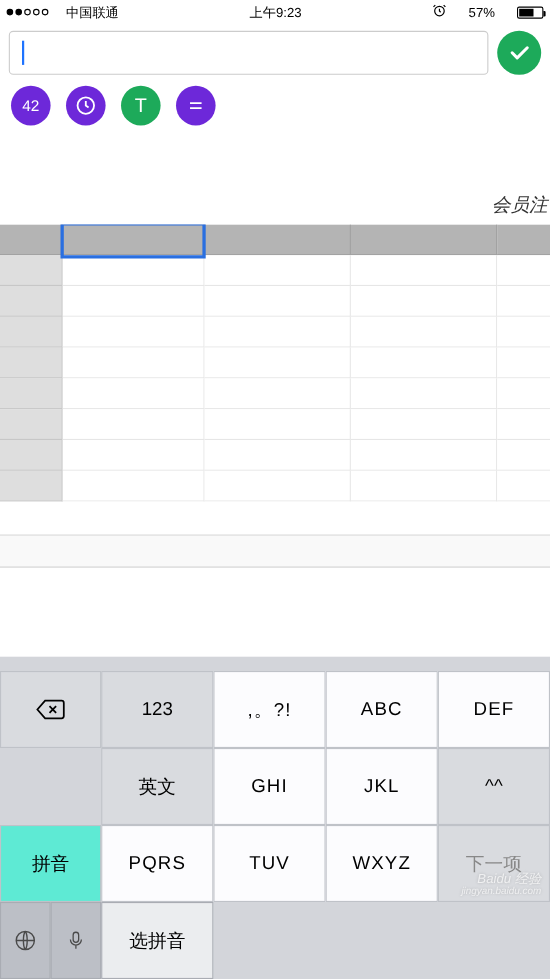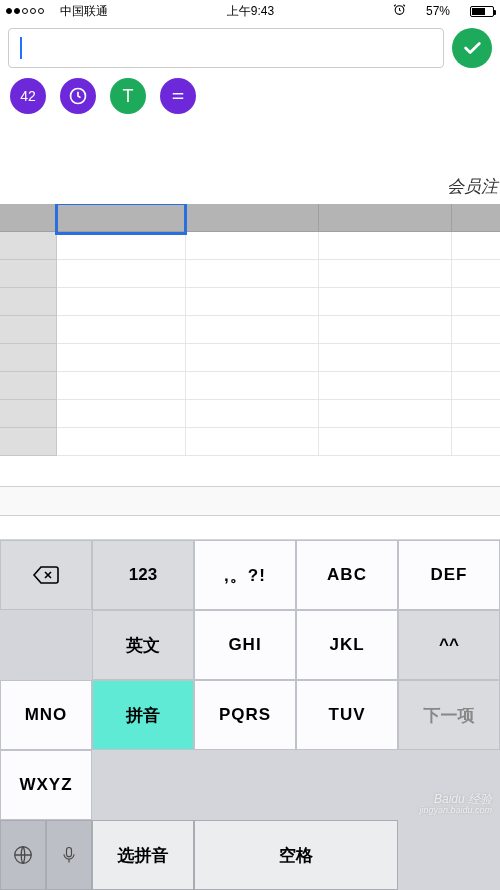--- a/index.html
+++ b/index.html
@@ -104,22 +104,21 @@
       background: rgba(255,255,255,0);
     }
     .sheet-bottom-gap { height: 30px; background: #fff; }
     .sep { height: 1px; background: #d0d0d0; }
     .sheet-footer { height: 28px; background: #f9f9f9; }
 
     
     .keyboard {
       position: absolute; bottom: 0; left: 0; right: 0;
       background: #d3d5da;
-      padding-top: 1px;
-      font-weight: bold;
+      padding-top: 13px;
     }
     .kb-grid {
       display: grid;
       grid-template-columns: 92px 102px 102px 102px 102px;
     }
     .key {
       height: 70px; display: flex; align-items: center; justify-content: center;
       font-size: 17px; color: #000; background: #fcfcfe;
       border: 0.5px solid #bfc2c8; letter-spacing: 1px;
     }
@@ -154,21 +153,21 @@
   <div class="status-left">
     <span class="signal-dots">
       <span class="dot filled"></span>
         <span class="dot filled"></span>
         <span class="dot"></span>
         <span class="dot"></span>
         <span class="dot"></span>
     </span>
     <span>中国联通</span>
   </div>
-  <div>上午9:43</div>
+  <div>上午9:23</div>
   <div class="status-right">
     <span>
       <svg width="13" height="13" viewBox="0 0 24 24" fill="none" stroke="#000" stroke-width="2">
           <circle cx="12" cy="13" r="8"></circle>
           <path d="M12 9v4l2 2M5 3L2 6M22 6l-3-3"></path>
         </svg>
     </span>
     <span>57%</span>
     <span class="battery">
         <span class="battery-fill"></span>
@@ -280,21 +279,20 @@
       <svg width="28" height="20" viewBox="0 0 28 20" fill="none" stroke="#000" stroke-width="1.6">
           <path d="M9 2h15a2 2 0 0 1 2 2v12a2 2 0 0 1-2 2H9l-7-8 7-8z"></path>
           <line x1="13" y1="7" x2="19" y2="13"></line>
           <line x1="19" y1="7" x2="13" y2="13"></line>
         </svg>
     </div>
 
     <div class="key fn side">英文</div>
     <div class="key">GHI</div>
     <div class="key">JKL</div>
-    <div class="key">MNO</div>
 
     <div class="key fn" style="background:#5eead4">拼音</div>
     <div class="key">PQRS</div>
     <div class="key">TUV</div>
     <div class="key">WXYZ</div>
     <div class="key fn side" style="grid-column:5;grid-row:2">^^</div>
     <div class="key fn side" style="grid-column:5;grid-row:3/5;color:#888">下一项</div>
   </div>
   <div class="kb-bottom">
     <div class="bkey">
@@ -303,21 +301,20 @@
           <path d="M3 12h18M12 3c2.5 3 2.5 15 0 18M12 3c-2.5 3-2.5 15 0 18"></path>
         </svg>
     </div>
     <div class="bkey">
       <svg width="20" height="22" viewBox="0 0 24 24" fill="none" stroke="#4a4a4a" stroke-width="1.4">
           <rect x="9" y="3" width="6" height="11" rx="3"></rect>
           <path d="M6 11a6 6 0 0 0 12 0M12 17v4"></path>
         </svg>
     </div>
     <div class="bkey light">选拼音</div>
-    <div class="bkey light">空格</div>
 
   </div>
 </div>
 
 <div class="watermark">
   <div>Baidu 经验</div>
   <div style="font-size:9px">jingyan.baidu.com</div>
 </div>
 
 </body></html>

